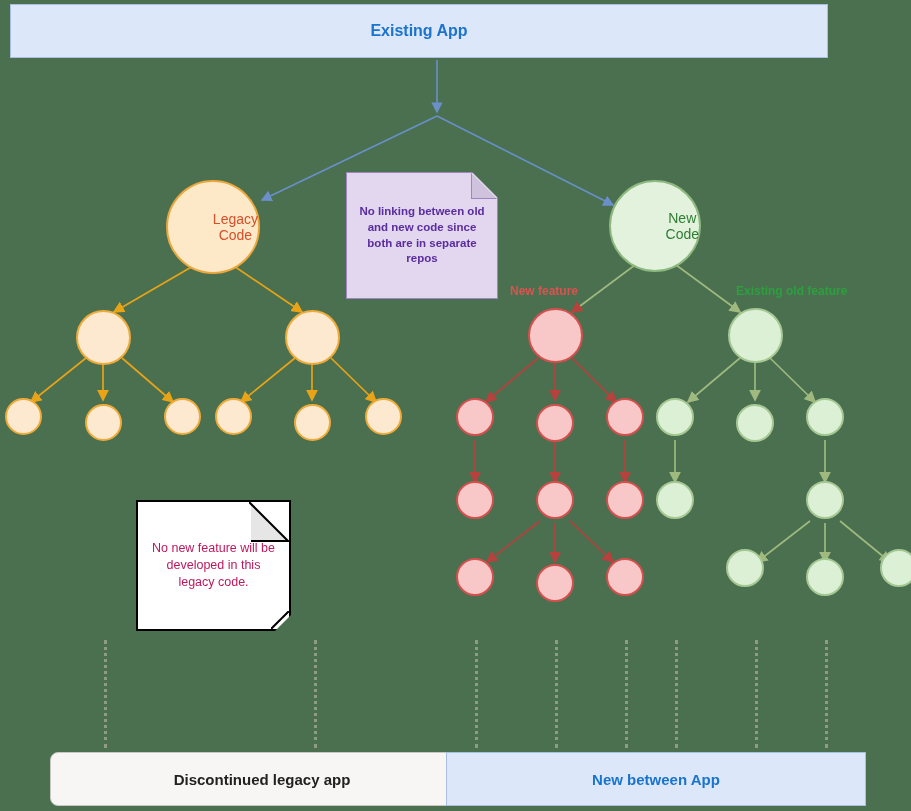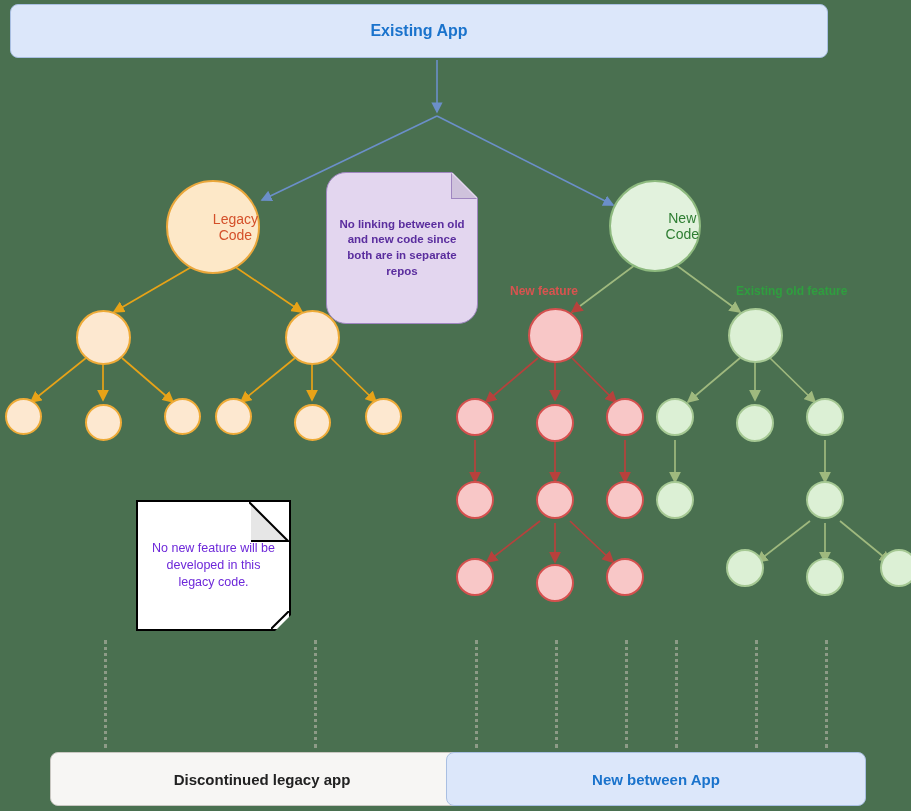--- a/index.html
+++ b/index.html
@@ -62,21 +62,21 @@
     position: absolute;
     box-sizing: border-box;
     display: flex;
     align-items: center;
     justify-content: center;
     font-weight: bold;
   }
   .banner.blue {
     background: #dce7fa;
     border: 1px solid #a9bfe2;
-    border-radius: 8px;
+    border-radius: 0;
     color: #1a73cc;
   }
   .banner.grey {
     background: #f7f6f4;
     border: 1px solid #c9c7c2;
     border-radius: 8px;
     color: #222222;
   }
 
   .sticky {
@@ -112,21 +112,21 @@
   .sticky.purple .foldmask {
     position: absolute;
     top: -1px; right: -1px;
     width: 26px; height: 26px;
     background: #4a7050;
     clip-path: polygon(100% 0, 100% 100%, 0 0);
   }
   .sticky.white {
     background: #ffffff;
     border: 2px solid #000000;
-    color: #6d28d9;
+    color: #be185d;
     font-size: 12.5px;
   }
   .sticky.white .fold {
     position: absolute;
     top: 0; right: 0;
     width: 38px; height: 38px;
     background: #e6e6e6;
     clip-path: polygon(0 0, 100% 100%, 0 100%);
     border-bottom: 2px solid #000;
   }
@@ -248,21 +248,21 @@
       <span>Legacy</span><br><span>Code</span>
     </span>
   </div>
 
   <div class="node newcode" style="left:609px; top:180px; width:92px; height:92px;">
     <span>
       <span>New</span><br><span>Code</span>
     </span>
   </div>
 
-  <div class="sticky purple" style="left:326px; top:172px; width:152px; height:152px;border-radius:20px;">
+  <div class="sticky purple" style="left:346px; top:172px; width:152px; height:127px;">
     <span class="fold"></span>
     <span class="foldmask"></span>
     <span class="sticky-txt">No linking between old and new code since both are in separate repos</span>
   </div>
 
   <div class="node orange" style="left:76px; top:310px; width:55px; height:55px;"></div>
   <div class="node orange" style="left:285px; top:310px; width:55px; height:55px;"></div>
 
   <div class="node orange" style="left:5px;   top:398px; width:37px; height:37px;"></div>
   <div class="node orange" style="left:85px;  top:404px; width:37px; height:37px;"></div>

